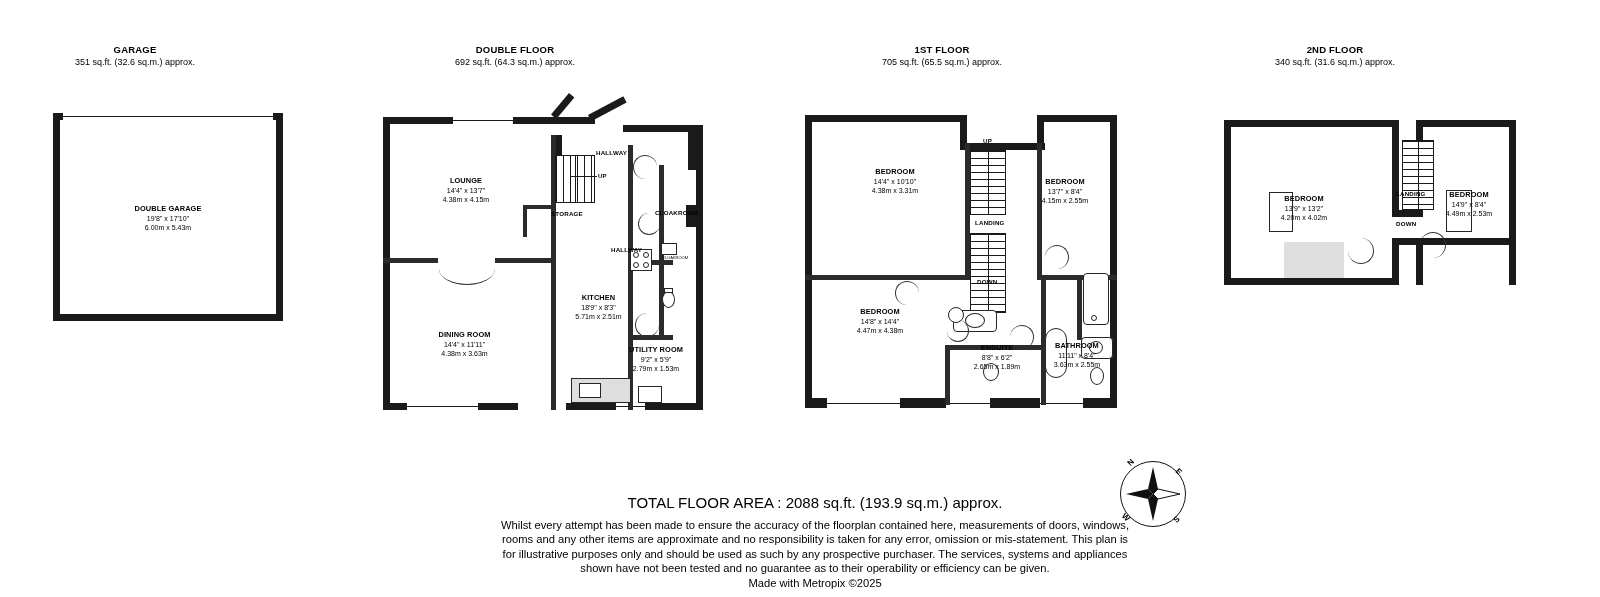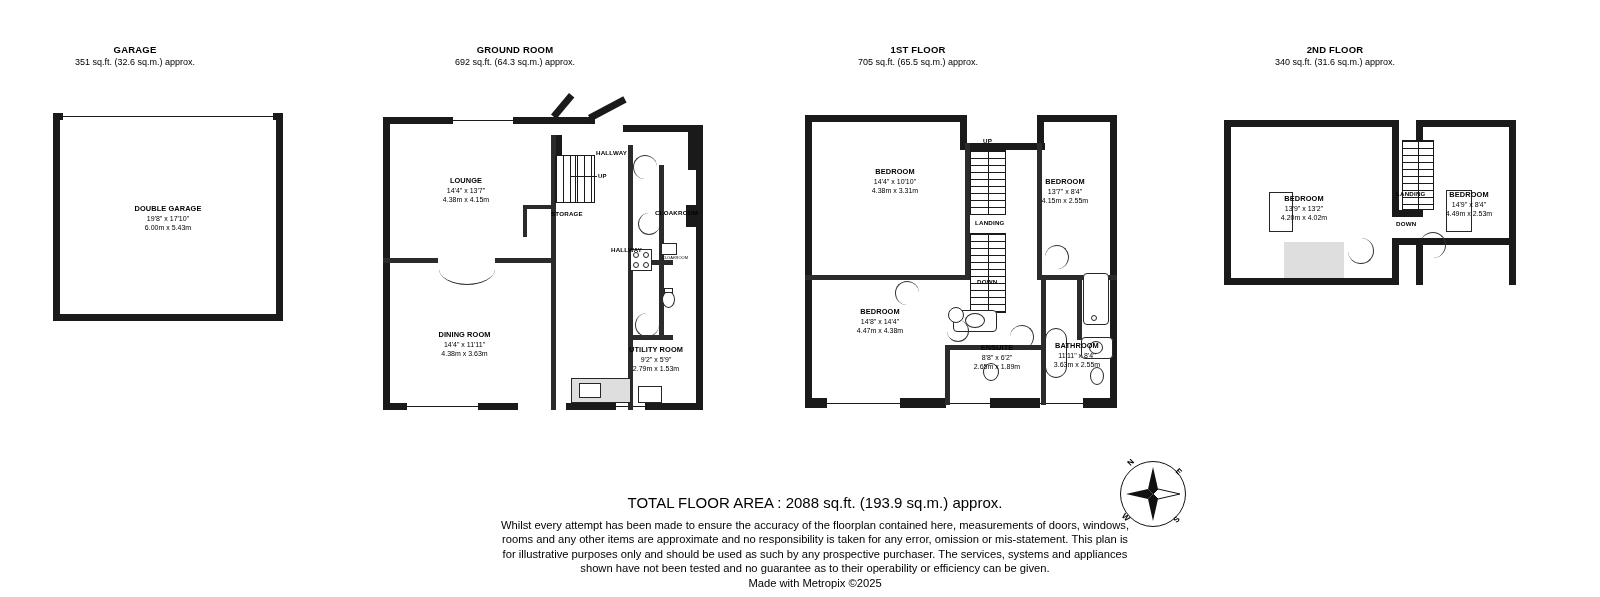--- a/index.html
+++ b/index.html
@@ -158,24 +158,24 @@
 </head>
 <body>
 
 <div id="page">
 
   <div class="floor-head" style="left:-15px; top:44px;">
     <div class="title">GARAGE</div>
     <div class="area">351 sq.ft. (32.6 sq.m.) approx.</div>
   </div>
   <div class="floor-head" style="left:365px; top:44px;">
-    <div class="title">GROUND ROOM</div>
+    <div class="title">DOUBLE FLOOR</div>
     <div class="area">692 sq.ft. (64.3 sq.m.) approx.</div>
   </div>
-  <div class="floor-head" style="left:768px; top:44px;">
+  <div class="floor-head" style="left:792px; top:44px;">
     <div class="title">1ST FLOOR</div>
     <div class="area">705 sq.ft. (65.5 sq.m.) approx.</div>
   </div>
   <div class="floor-head" style="left:1185px; top:44px;">
     <div class="title">2ND FLOOR</div>
     <div class="area">340 sq.ft. (31.6 sq.m.) approx.</div>
   </div>
 
   <div class="plan" id="plan-garage" style="left:53px; top:113px; width:258px; height:210px;">
 
@@ -266,20 +266,25 @@
 
     <div class="room" style="left:13px; top:81px; width:140px;">
       <div class="nm">LOUNGE</div>
       <div class="d1">14'4" x 13'7"</div>
       <div class="d2">4.38m x 4.15m</div>
     </div>
     <div class="room" style="left:9px; top:235px; width:145px;">
       <div class="nm">DINING ROOM</div>
       <div class="d1">14'4" x 11'11"</div>
       <div class="d2">4.38m x 3.63m</div>
+    </div>
+    <div class="room" style="left:148px; top:198px; width:135px;">
+      <div class="nm">KITCHEN</div>
+      <div class="d1">18'9" x 8'3"</div>
+      <div class="d2">5.71m x 2.51m</div>
     </div>
     <div class="room" style="left:228px; top:250px; width:90px;">
       <div class="nm">UTILITY ROOM</div>
       <div class="d1">9'2" x 5'9"</div>
       <div class="d2">2.79m x 1.53m</div>
     </div>
   </div>
 
   <div class="plan" id="plan-first" style="left:805px; top:115px; width:318px; height:295px;">
 

